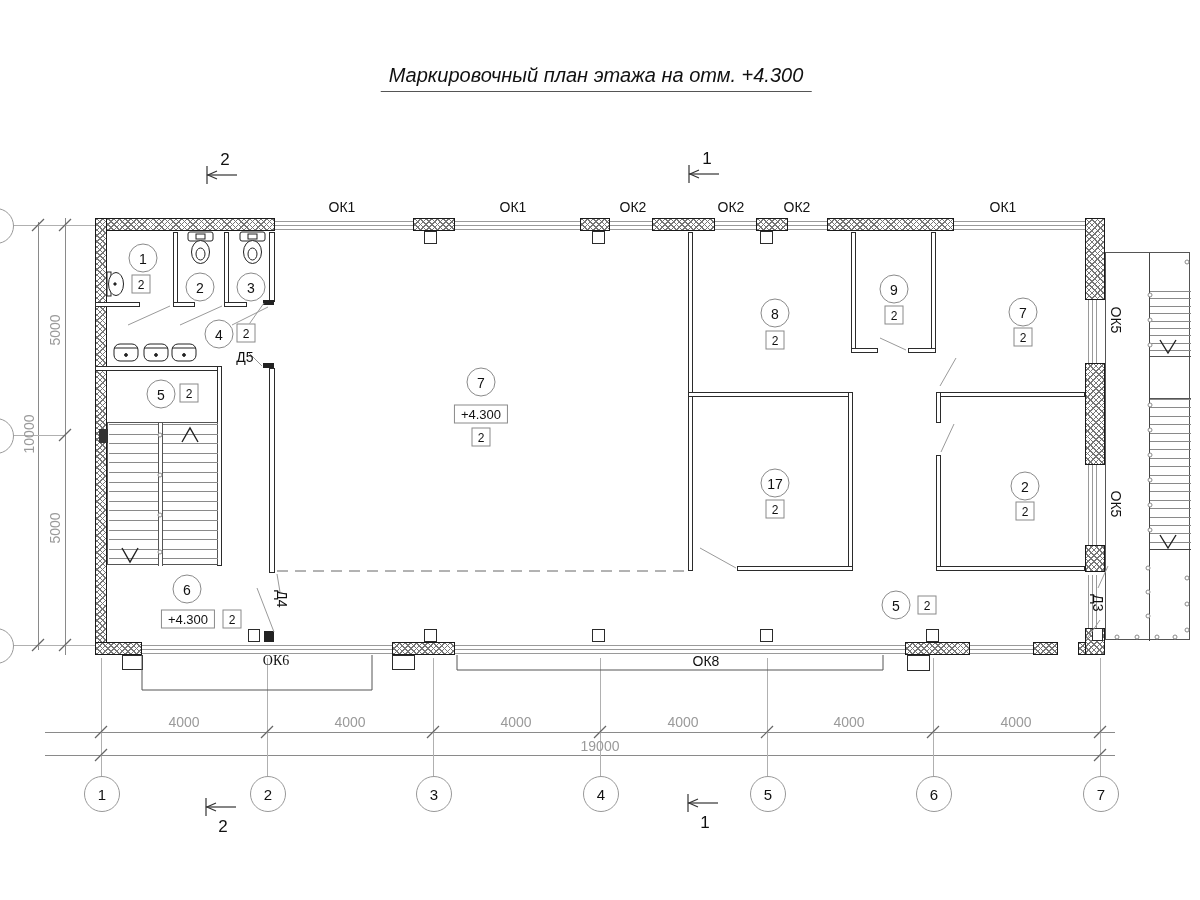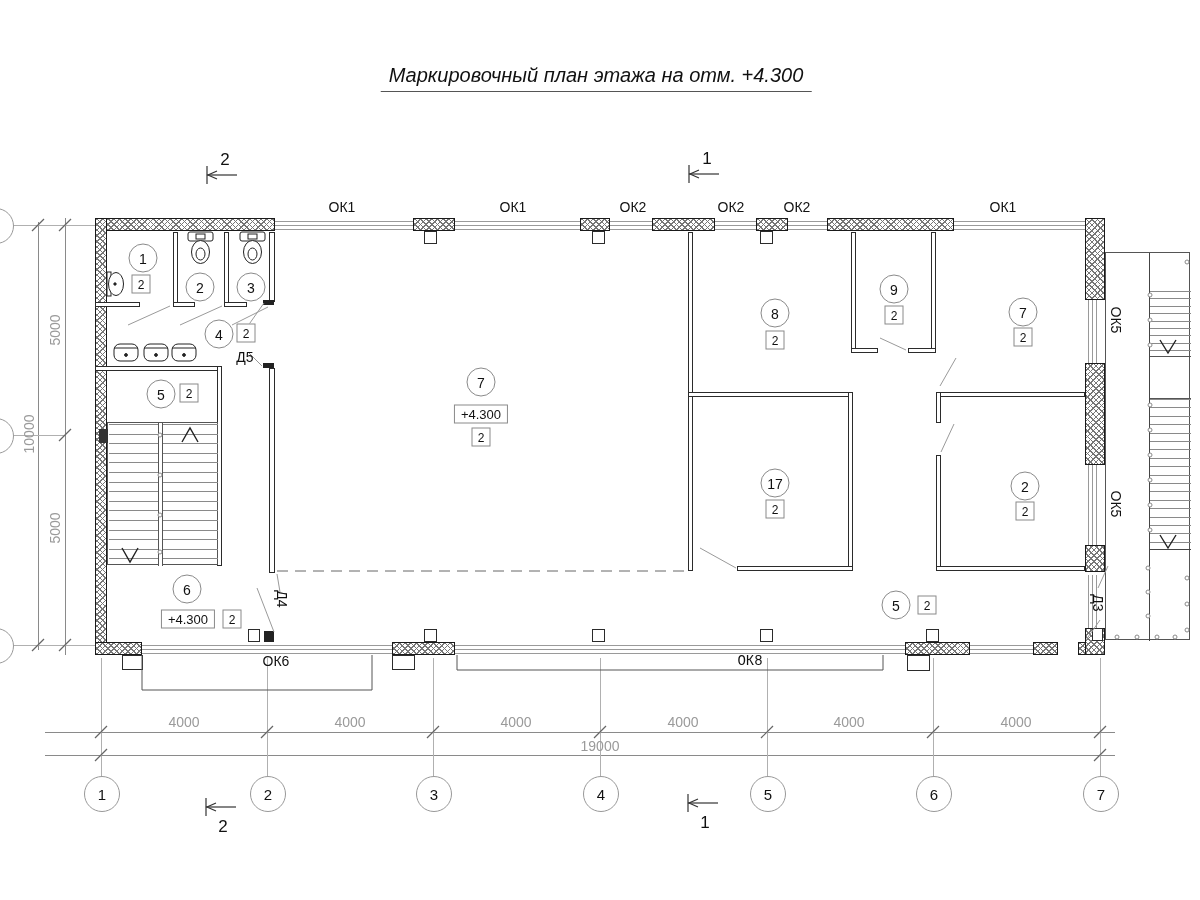--- a/index.html
+++ b/index.html
@@ -303,22 +303,22 @@
   <div class="rs" style="left:1025px;top:511px;">2</div>
 
   <div class="lbl" style="left:342px;top:207px;">ОК1</div>
   <div class="lbl" style="left:513px;top:207px;">ОК1</div>
   <div class="lbl" style="left:633px;top:207px;">ОК2</div>
   <div class="lbl" style="left:731px;top:207px;">ОК2</div>
   <div class="lbl" style="left:797px;top:207px;">ОК2</div>
   <div class="lbl" style="left:1003px;top:207px;">ОК1</div>
   <div class="lbl rotcw" style="left:1116px;top:320px;">ОК5</div>
   <div class="lbl rotcw" style="left:1116px;top:504px;">ОК5</div>
-  <div class="lbl" style="left:276px;top:661px;">ОК6</div>
-  <div class="lbl" style="left:750px;top:661px;font-family:Liberation Mono, monospace;">ОК8</div>
+  <div class="lbl" style="left:276px;top:661px;font-family:Liberation Serif, serif;">ОК6</div>
+  <div class="lbl" style="left:706px;top:661px;">ОК8</div>
   <div class="lbl" style="left:245px;top:357px;">Д5</div>
   <div class="lbl rotcw" style="left:282px;top:599px;">Д4</div>
   <div class="lbl rotcw" style="left:1098px;top:603px;">Д3</div>
 
   <div class="sec" style="left:225px;top:160px;">2</div>
   <div class="sec" style="left:707px;top:159px;">1</div>
   <div class="sec" style="left:223px;top:827px;">2</div>
   <div class="sec" style="left:705px;top:823px;">1</div>
 
   <div class="dim" style="left:184px;top:722px;">4000</div>

